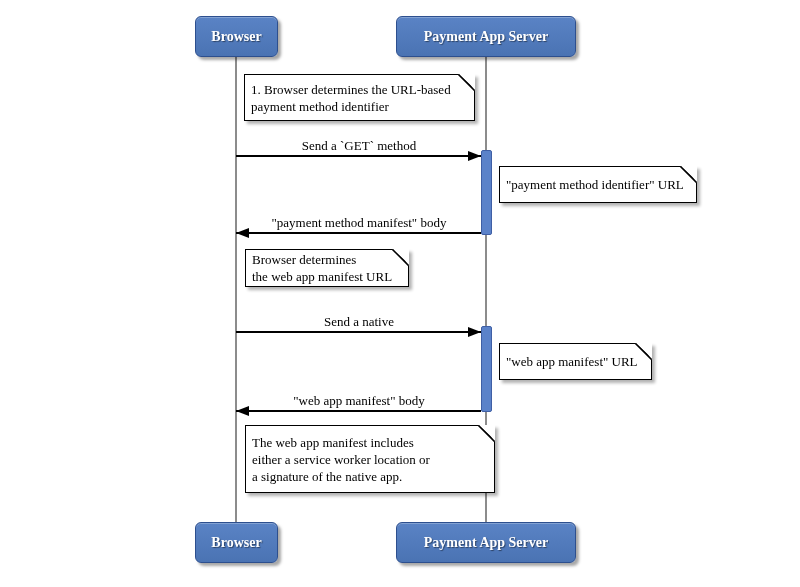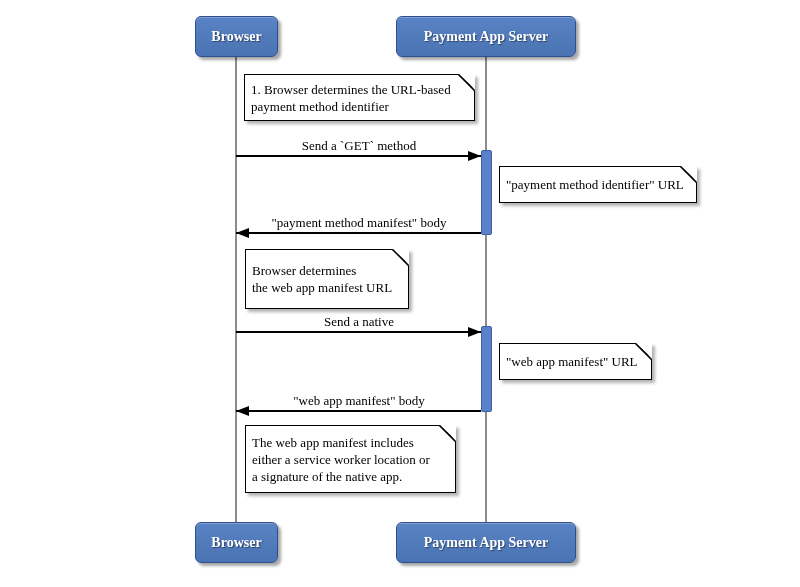--- a/index.html
+++ b/index.html
@@ -121,21 +121,21 @@
         <polygon points="0.5,0.5 12,11.5 16.5,16.5" fill="#ffffff" stroke="#000000" stroke-width="1.1"></polygon>
         <path d="M0.5,0.5 L16.5,16.5" fill="none" stroke="#000000" stroke-width="1.1"></path>
       </svg>
     </span>
   </div>
 
   <div class="msg-label" style="left:192px; top:214px; width:246px;">"payment method manifest" body</div>
   <div class="msg-line" style="left:192px; top:232px; width:245px;"></div>
   <div class="arrowhead left" style="left:192px; top:228px;"></div>
 
-  <div class="note" style="left:201px; top:249px; width:164px; height:60px;">
+  <div class="note" style="left:201px; top:249px; width:164px; height:38px;">
     <span>Browser determines
 the web app manifest URL</span>
     <span class="fold">
       <svg width="17" height="17" viewBox="0 0 17 17">
         <polygon points="0,0 17,0 17,17" fill="#ffffff"></polygon>
         <polygon points="0.5,0.5 12,11.5 16.5,16.5" fill="#ffffff" stroke="#000000" stroke-width="1.1"></polygon>
         <path d="M0.5,0.5 L16.5,16.5" fill="none" stroke="#000000" stroke-width="1.1"></path>
       </svg>
     </span>
   </div>
@@ -152,21 +152,21 @@
         <polygon points="0.5,0.5 12,11.5 16.5,16.5" fill="#ffffff" stroke="#000000" stroke-width="1.1"></polygon>
         <path d="M0.5,0.5 L16.5,16.5" fill="none" stroke="#000000" stroke-width="1.1"></path>
       </svg>
     </span>
   </div>
 
   <div class="msg-label" style="left:192px; top:392px; width:246px;">"web app manifest" body</div>
   <div class="msg-line" style="left:192px; top:410px; width:245px;"></div>
   <div class="arrowhead left" style="left:192px; top:406px;"></div>
 
-  <div class="note" style="left:201px; top:425px; width:211px; height:68px;">
+  <div class="note" style="left:201px; top:425px; width:250px; height:68px;">
     <span>The web app manifest includes
 either a service worker location or
 a signature of the native app.</span>
     <span class="fold">
       <svg width="17" height="17" viewBox="0 0 17 17">
         <polygon points="0,0 17,0 17,17" fill="#ffffff"></polygon>
         <polygon points="0.5,0.5 12,11.5 16.5,16.5" fill="#ffffff" stroke="#000000" stroke-width="1.1"></polygon>
         <path d="M0.5,0.5 L16.5,16.5" fill="none" stroke="#000000" stroke-width="1.1"></path>
       </svg>
     </span>

